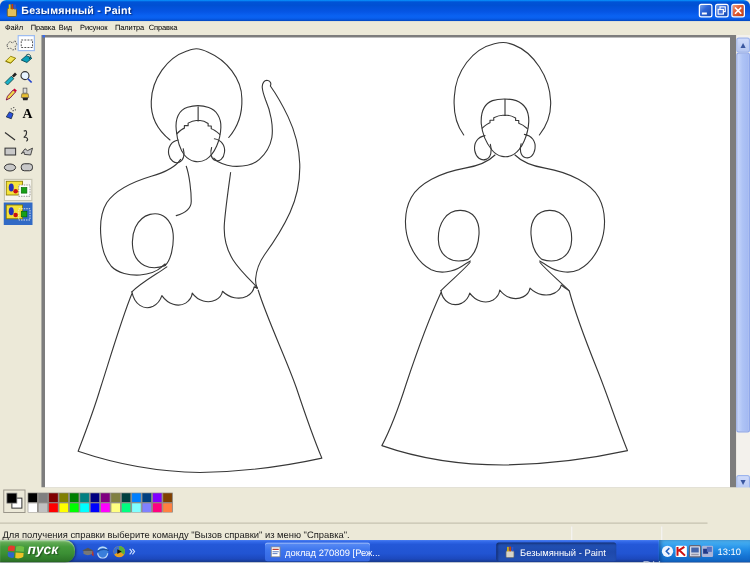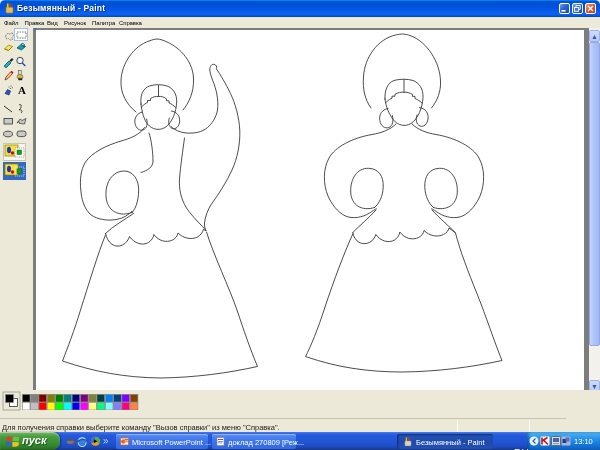--- a/index.html
+++ b/index.html
@@ -267,29 +267,20 @@
         </g>
    <g transform="translate(29,0)">
           <circle cx="5.5" cy="6" r="5.2" fill="#e8a020"></circle>
           <path d="M5.5 0.8 a5.2 5.2 0 0 1 4.5 7.8 l-4.5 -2.6 Z" fill="#58b038"></path>
           <path d="M5.5 0.8 a5.2 5.2 0 0 0 -4.5 7.8 l4.5 -2.6 Z" fill="#3a70d0"></path>
           <path d="M3.8 3.8 l4 2.2 l-4 2.2 Z" fill="#111"></path>
         </g>
    <path d="M44 3.5 l2 2.5 l-2 2.5 M46.5 3.5 l2 2.5 l-2 2.5" fill="none" stroke="#cfe0ff" stroke-width="1"></path>
   </g>
  </svg>
- <div class="abs tbtn" style="left:116px;width:92px">
-  <svg style="position:absolute;left:4px;top:3px" width="9" height="9" viewBox="0 0 9 9">
-        <rect x="0.5" y="1" width="8" height="7" rx="1" fill="#fff" stroke="#d06030" stroke-width="0.8"></rect>
-        <circle cx="3.2" cy="4.5" r="2.2" fill="#e06828"></circle>
-        <rect x="4.5" y="2" width="3.5" height="1.5" fill="#e06828"></rect>
-        <rect x="4.5" y="4" width="3.5" height="1.5" fill="#e8a060"></rect>
-      </svg>
-  <span class="lbl">Microsoft PowerPoint ...</span>
- </div>
  <div class="abs tbtn" style="left:212px;width:84px">
   <svg style="position:absolute;left:4px;top:3px" width="9" height="9" viewBox="0 0 9 9">
         <rect x="1" y="0.5" width="7" height="8" fill="#fff" stroke="#888" stroke-width="0.7"></rect>
         <rect x="2" y="2" width="5" height="1" fill="#c04030"></rect>
         <rect x="2" y="4" width="5" height="0.8" fill="#6080c0"></rect>
         <rect x="2" y="5.5" width="4" height="0.8" fill="#6080c0"></rect>
       </svg>
   <span class="lbl">доклад 270809 [Реж...</span>
  </div>
  <div class="abs tbtn" id="tb4" style="left:397px;width:96px">

